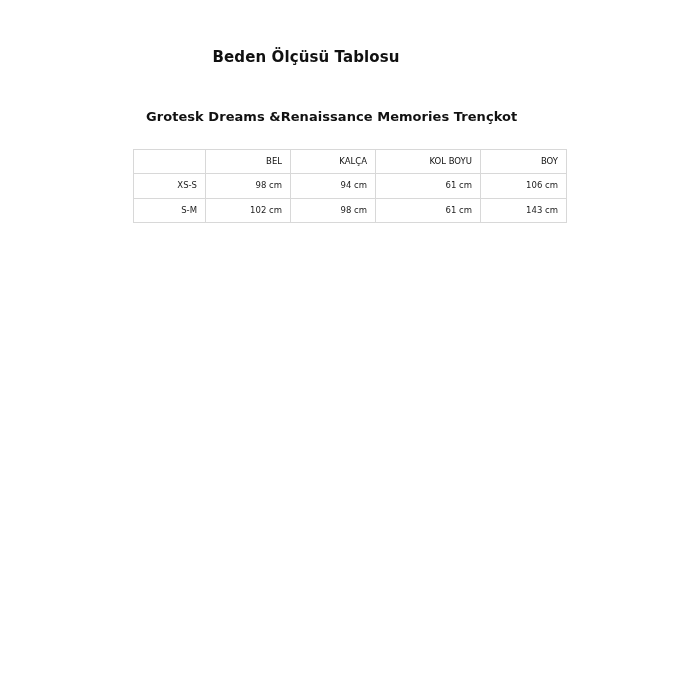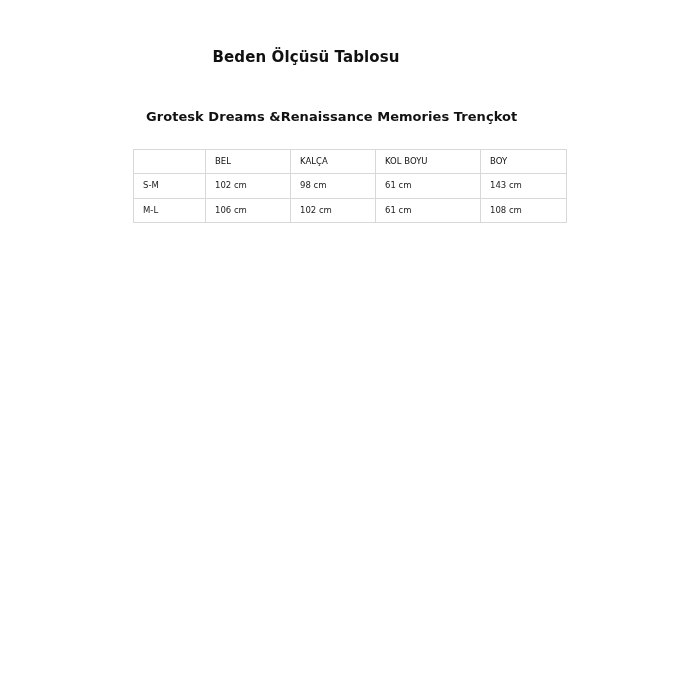--- a/index.html
+++ b/index.html
@@ -45,21 +45,21 @@
   table.size-table {
     border-collapse: collapse;
     width: 433px;
     table-layout: fixed;
   }
   table.size-table th,
   table.size-table td {
     border: 1px solid #d8d8d8;
     font-size: 8.5px;
     font-weight: normal;
-    text-align: left;
+    text-align: right;
     padding: 7px 8px 7px 9px;
     color: #222222;
     line-height: 1.1;
     vertical-align: middle;
     height: 8px;
   }
   table.size-table thead th {
     color: #111111;
     font-weight: normal;
   }
@@ -91,30 +91,30 @@
         <tr>
           <th></th>
           <th>BEL</th>
           <th>KALÇA</th>
           <th>KOL BOYU</th>
           <th>BOY</th>
         </tr>
       </thead>
       <tbody>
         <tr>
+          <td>XS-S</td>
+          <td>98 cm</td>
+          <td>94 cm</td>
+          <td>61 cm</td>
+          <td>106 cm</td>
+        </tr>
+        <tr>
           <td>S-M</td>
           <td>102 cm</td>
           <td>98 cm</td>
           <td>61 cm</td>
           <td>143 cm</td>
-        </tr>
-        <tr>
-          <td>M-L</td>
-          <td>106 cm</td>
-          <td>102 cm</td>
-          <td>61 cm</td>
-          <td>108 cm</td>
         </tr>
       </tbody>
     </table>
   </div>
 
 </div>
 
 </body></html>

